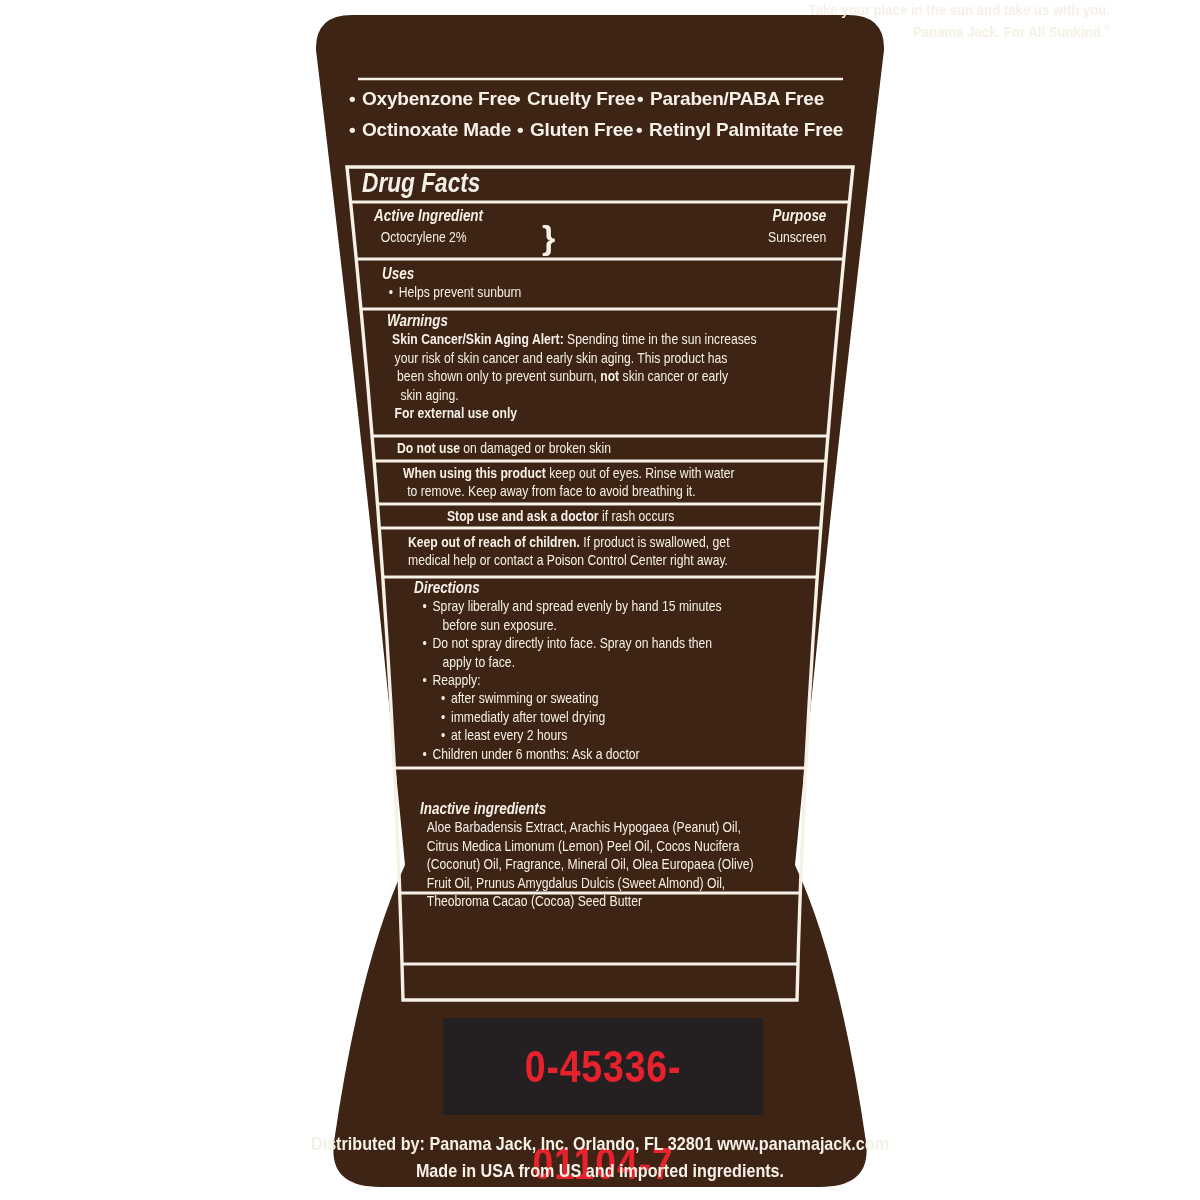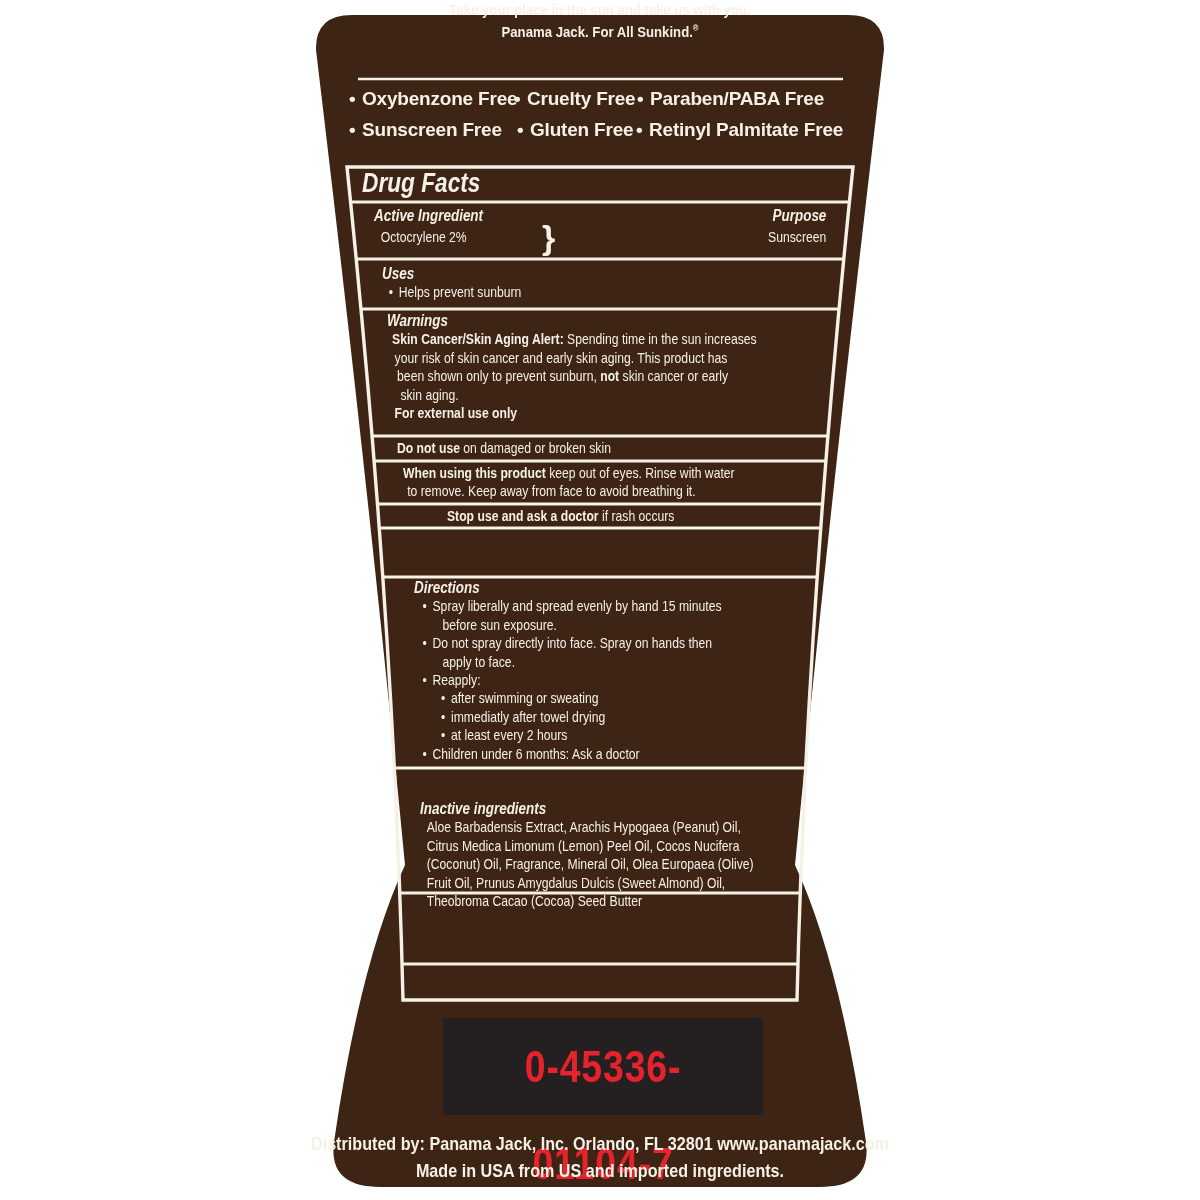--- a/index.html
+++ b/index.html
@@ -16,21 +16,21 @@
   #panel-border{fill:none;stroke:var(--cream);stroke-width:3.4;}
   .sep{stroke:var(--cream);stroke-width:3.1;}
   #tag-divider{stroke:var(--cream);stroke-width:2.4;}
   .abs{position:absolute;}
   .cond{transform:scaleX(0.84);transform-origin:0 0;}
   .condR{transform:scaleX(0.84);transform-origin:100% 0;}
   .condC{transform:scaleX(0.85);transform-origin:50% 0;}
   .h{font-weight:700;font-style:italic;font-size:16px;line-height:18.4px;white-space:nowrap;}
   .ln{font-size:14.5px;line-height:18.4px;white-space:nowrap;}
   .bld{font-weight:700;}
-  .tagline{left:0;top:31;width:1200px;text-align:center;font-weight:700;
+  .tagline{left:0;top:31;width:1200px;text-align:right;font-weight:700;
            font-size:15.5px;line-height:19px;}
   .tagline sup{font-size:9px;}
   .claim{top:0;font-weight:700;font-size:19px;line-height:21px;white-space:nowrap;letter-spacing:-0.2px;}
   .claim::before{content:"•";display:inline-block;width:13px;}
   .dftitle{left:362px;top:169px;font-weight:700;font-style:italic;font-size:27px;line-height:28px;white-space:nowrap;}
   .ind1{padding-left:8px;}
   .bullet::before{content:"•";display:inline-block;width:12px;}
   .w-l1{padding-left:6px;}  .w-l2{padding-left:9px;}
   .w-l3{padding-left:12px;} .w-l4{padding-left:16px;}
   .dir-b1{padding-left:10px;} .dir-b1::before{content:"•";display:inline-block;width:12px;}
@@ -70,21 +70,21 @@
   <div class="abs tagline">
     <div class="condC">
       <div>Take your place in the sun and take us with you.</div>
       <div><span>Panama Jack. For All Sunkind.</span><sup>®</sup></div>
     </div>
   </div>
 
   <span class="abs claim" style="left:349px;top:88px;">Oxybenzone Free</span>
   <span class="abs claim" style="left:514px;top:88px;">Cruelty Free</span>
   <span class="abs claim" style="left:637px;top:88px;">Paraben/PABA Free</span>
-  <span class="abs claim" style="left:349px;top:119px;">Sunscreen Free</span>
+  <span class="abs claim" style="left:349px;top:119px;">Octinoxate Made</span>
   <span class="abs claim" style="left:517px;top:119px;">Gluten Free</span>
   <span class="abs claim" style="left:636px;top:119px;">Retinyl Palmitate Free</span>
 
   <div class="abs dftitle cond">Drug Facts</div>
 
   <div class="abs" style="left:374px;top:207px;width:452px;height:52px;">
     <div class="cond">
       <div class="h">Active Ingredient</div>
       <div class="ln ind1" style="margin-top:3px;">Octocrylene 2%</div>
     </div>
@@ -121,20 +121,26 @@
     <div class="cond">
       <div class="ln"><span class="bld">When using this product</span><span> keep out of eyes. Rinse with water</span></div>
       <div class="ln" style="padding-left:5px;">to remove. Keep away from face to avoid breathing it.</div>
     </div>
   </div>
 
   <div class="abs" style="left:407px;top:507px;margin-left:40px;">
     <div class="cond ln"><span class="bld">Stop use and ask a doctor</span><span> if rash occurs</span></div>
   </div>
 
+  <div class="abs" style="left:408px;top:533px;">
+    <div class="cond">
+      <div class="ln"><span class="bld">Keep out of reach of children.</span><span> If product is swallowed, get</span></div>
+      <div class="ln">medical help or contact a Poison Control Center right away.</div>
+    </div>
+  </div>
 
   <div class="abs" style="left:414px;top:579px;">
     <div class="cond">
       <div class="h">Directions</div>
       <div class="ln dir-b1">Spray liberally and spread evenly by hand 15 minutes</div>
       <div class="ln dir-cont">before sun exposure.</div>
       <div class="ln dir-b1">Do not spray directly into face. Spray on hands then</div>
       <div class="ln dir-cont">apply to face.</div>
       <div class="ln dir-b1">Reapply:</div>
       <div class="ln dir-b2">after swimming or sweating</div>

